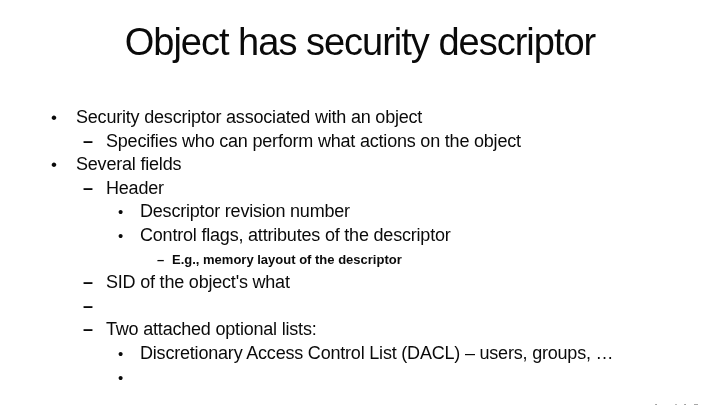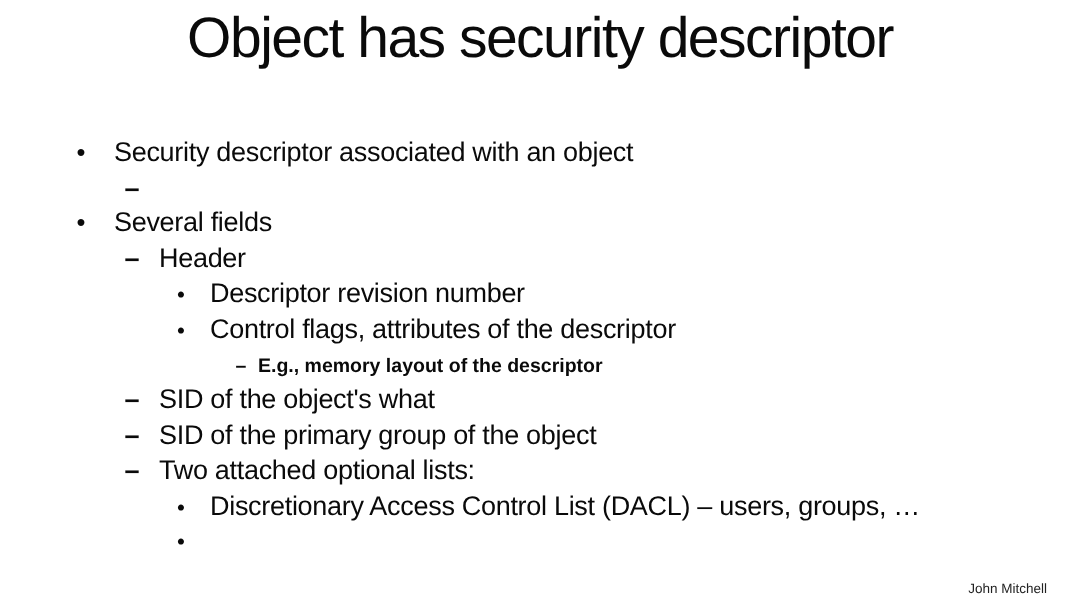--- a/index.html
+++ b/index.html
@@ -9,20 +9,21 @@
     width: 720px; height: 405px;
     background: #ffffff;
     position: relative;
     overflow: hidden;
     font-family: "Liberation Sans", sans-serif;
     color: #0a0a0a;
   }
   .slide {
     position: absolute; inset: 0;
     background: #ffffff;
+    margin-top: 16px;
   }
   .title {
     position: absolute;
     top: 5px; left: 0;
     width: 720px;
     text-align: center;
     font-size: 38px;
     font-weight: 400;
     letter-spacing: -1px;
     white-space: nowrap;
@@ -73,20 +74,21 @@
 <div class="slide">
   <div class="title">Object has security descriptor</div>
 
   <div class="body-list">
       <div class="line lvl1">
         <span class="marker">•</span>
         <span class="text">Security descriptor associated with an object</span>
       </div>
       <div class="line lvl2">
         <span class="marker">–</span>
+        <span class="text">Specifies who can perform what actions on the object</span>
       </div>
       <div class="line lvl1">
         <span class="marker">•</span>
         <span class="text">Several fields</span>
       </div>
       <div class="line lvl2">
         <span class="marker">–</span>
         <span class="text">Header</span>
       </div>
       <div class="line lvl3">
@@ -100,21 +102,20 @@
       <div class="line lvl4 small">
         <span class="marker">–</span>
         <span class="text">E.g., memory layout of the descriptor</span>
       </div>
       <div class="line lvl2">
         <span class="marker">–</span>
         <span class="text">SID of the object's what</span>
       </div>
       <div class="line lvl2">
         <span class="marker">–</span>
-        <span class="text">SID of the primary group of the object</span>
       </div>
       <div class="line lvl2">
         <span class="marker">–</span>
         <span class="text">Two attached optional lists:</span>
       </div>
       <div class="line lvl3">
         <span class="marker">•</span>
         <span class="text">Discretionary Access Control List (DACL) – users, groups, …</span>
       </div>
       <div class="line lvl3">

